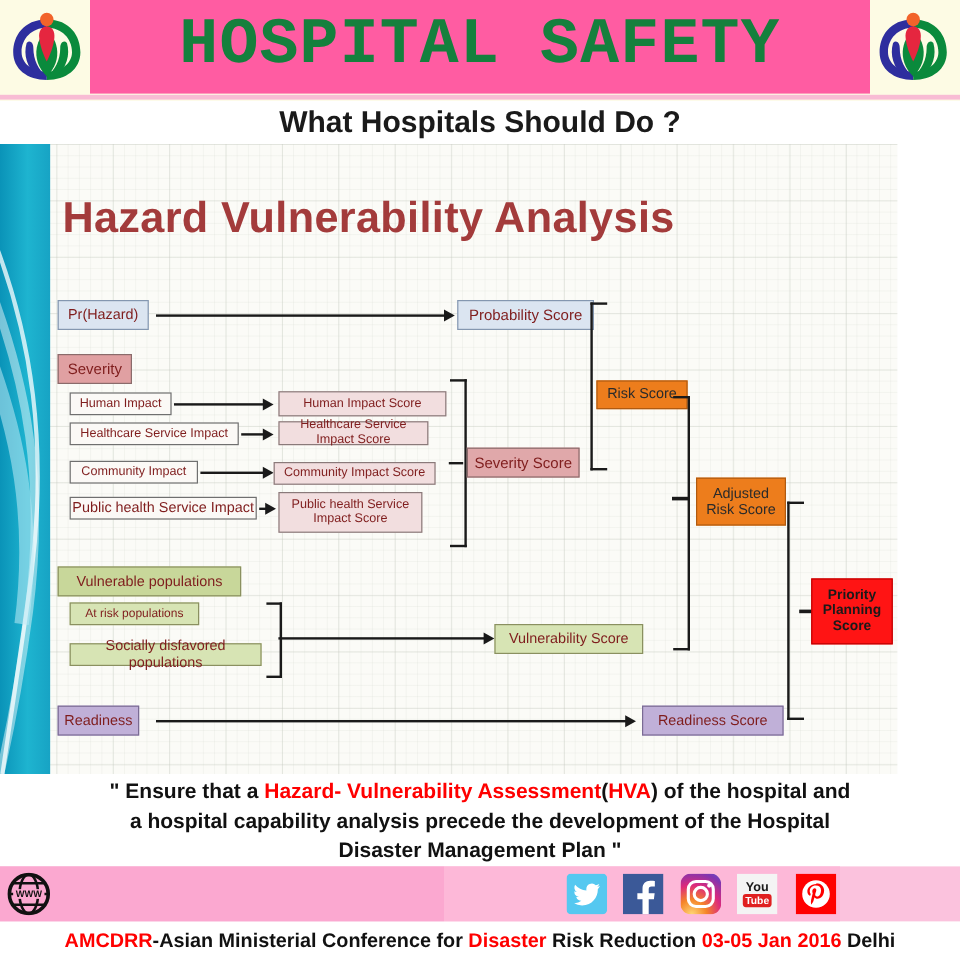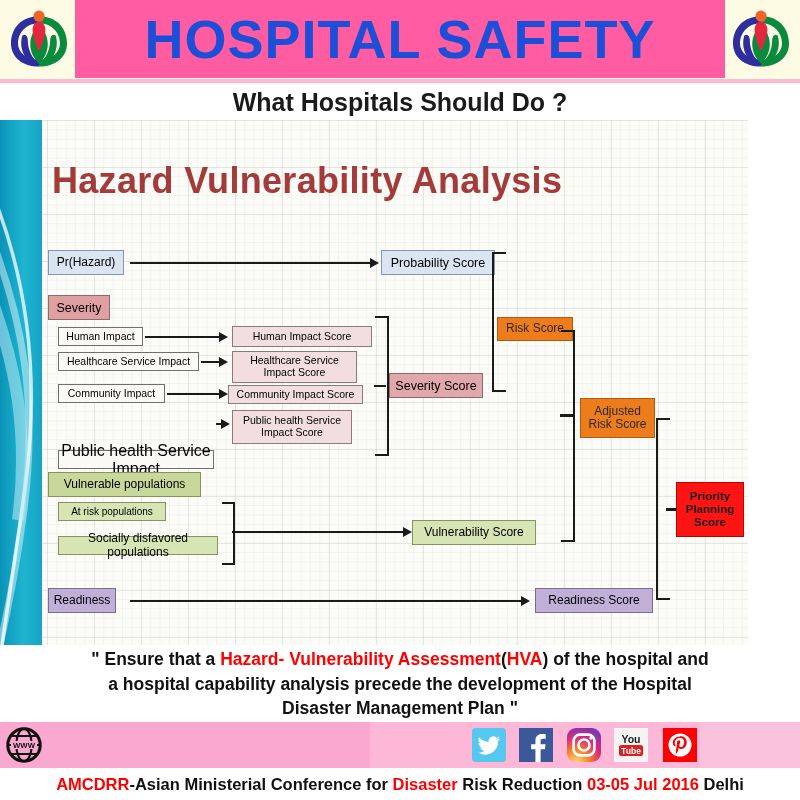--- a/index.html
+++ b/index.html
@@ -6,22 +6,22 @@
   html,body{margin:0;padding:0;background:#fff;}
   body{width:800px;height:800px;overflow:hidden;
        font-family:"Liberation Sans",sans-serif;}
   #poster{position:relative;width:800px;height:800px;background:#ffffff;}
 
   
   .hdr{position:absolute;left:0;top:0;width:800px;height:84px;background:#fdfbe4;}
   .hdr-pink{position:absolute;left:75px;top:0;width:650px;height:78px;background:#ff5ca2;}
   .hdr-title{position:absolute;left:75px;top:0;width:650px;height:78px;
     display:flex;align-items:center;justify-content:center;
-    font-size:54px;font-weight:bold;color:#1d4ed8;letter-spacing:1px;
-    font-family:Liberation Sans, sans-serif;line-height:1;}
+    font-size:54px;font-weight:bold;color:#15803d;letter-spacing:1px;
+    font-family:Liberation Mono, monospace;line-height:1;}
   .logo{position:absolute;top:4px;width:70px;height:72px;}
   .logo.left{left:4px;}
   .logo.right{right:4px;}
   .hdr-underline{position:absolute;left:0;top:79px;width:800px;height:4px;background:#f8bcd4;}
 
   .subtitle{position:absolute;left:0;top:84px;width:800px;height:36px;
     display:flex;align-items:center;justify-content:center;
     font-size:25px;font-weight:bold;color:#1a1a1a;}
 
   
@@ -38,21 +38,21 @@
   .slide-white-right{position:absolute;left:748px;top:0;width:52px;height:525px;background:#fff;}
   .side-band{position:absolute;left:0;top:0;width:42px;height:525px;}
 
   .hva-title{position:absolute;left:52px;top:40px;
     font-size:36px;font-weight:bold;color:#a33b3b;letter-spacing:.3px;
     font-family:"Liberation Sans",sans-serif;}
 
   
   .bx{position:absolute;box-sizing:border-box;border:1px solid #7b7b7b;
       display:flex;align-items:center;justify-content:center;text-align:center;
-      color:#000000;line-height:1.12;font-family:"Liberation Sans",sans-serif;}
+      color:#7f1d1d;line-height:1.12;font-family:"Liberation Sans",sans-serif;}
   .bx.blue{background:#dbe5f1;border-color:#8497b0;}
   .bx.rose-d{background:#e0a0a2;border-color:#8a6b6b;}
   .bx.rose-l{background:#f2dedf;border-color:#8a7a7a;}
   .bx.rose-m{background:#e0a8aa;border-color:#8a6b6b;}
   .bx.plain{background:#fbf9f6;border-color:#6f6f6f;}
   .bx.green-d{background:#c8d79a;border-color:#8a9060;}
   .bx.green-l{background:#d7e4b4;border-color:#8a9060;}
   .bx.purple{background:#c0b0d8;border-color:#7a6b94;}
   .bx.orange{background:#ed7d1c;border-color:#b05a10;color:#2b2b2b;}
   .bx.red{background:#ff1414;border-color:#c00000;color:#1a1a1a;font-weight:bold;}
@@ -162,40 +162,40 @@
 
     <div class="bx plain" style="left:58px;top:207px;width:85px;height:19px;font-size:10.5px;">
       <span>Human Impact</span>
     </div>
     <div class="bx plain" style="left:58px;top:232px;width:141px;height:19px;font-size:10.5px;">
       <span>Healthcare Service Impact</span>
     </div>
     <div class="bx plain" style="left:58px;top:264px;width:107px;height:19px;font-size:10.5px;">
       <span>Community Impact</span>
     </div>
-    <div class="bx plain" style="left:58px;top:294px;width:156px;height:19px;font-size:16px;margin-top:36px;">
+    <div class="bx plain" style="left:58px;top:294px;width:156px;height:19px;font-size:12px;">
       <span>Public health Service Impact</span>
     </div>
 
     <div class="ln" style="left:145px;top:215.5px;width:76px;height:2.2px;"></div>
     <div class="arrow" style="left:219px;top:211.5px;"></div>
 
     <div class="ln" style="left:201px;top:240.5px;width:20px;height:2.2px;"></div>
     <div class="arrow" style="left:219px;top:236.5px;"></div>
 
     <div class="ln" style="left:167px;top:272.5px;width:54px;height:2.2px;"></div>
     <div class="arrow" style="left:219px;top:268.5px;"></div>
 
     <div class="ln" style="left:216px;top:302.5px;width:8px;height:2.2px;"></div>
     <div class="arrow" style="left:221px;top:298.5px;"></div>
 
     <div class="bx rose-l" style="left:232px;top:206px;width:140px;height:21px;font-size:10.5px;">
       <span>Human Impact Score</span>
     </div>
-    <div class="bx rose-l" style="left:232px;top:231px;width:125px;height:32px;font-size:10.5px;flex-direction:column;">
+    <div class="bx rose-l" style="left:232px;top:231px;width:125px;height:20px;font-size:10.5px;flex-direction:column;">
       <span>Healthcare Service</span>
       <span>Impact Score</span>
     </div>
     <div class="bx rose-l" style="left:228px;top:265px;width:135px;height:19px;font-size:10.5px;">
       <span>Community Impact  Score</span>
     </div>
     <div class="bx rose-l" style="left:232px;top:290px;width:120px;height:34px;font-size:10.5px;flex-direction:column;">
       <span>Public health Service</span>
       <span>Impact Score</span>
     </div>
@@ -320,17 +320,17 @@
       <svg viewBox="0 0 34 34" width="34" height="34">
         <rect width="34" height="34" fill="#ff0000"></rect>
         <circle cx="17" cy="17" r="11.5" fill="#fff"></circle>
         <path d="M17.4 8.6c-5 0-7.6 3.3-7.6 6.1 0 1.65.66 3.1 2.07 3.66.23.1.44 0 .5-.25l.2-.8c.07-.25.04-.34-.14-.56-.4-.47-.66-1.1-.66-1.96 0-2.53 1.96-4.8 5.1-4.8 2.78 0 4.3 1.64 4.3 3.83 0 2.88-1.3 5.3-3.22 5.3-1.06 0-1.85-.85-1.6-1.9.3-1.26.9-2.62.9-3.53 0-.82-.45-1.5-1.37-1.5-1.08 0-1.96 1.1-1.96 2.58 0 .95.33 1.6.33 1.6l-1.3 5.46c-.38 1.6-.06 3.58-.03 3.78.02.12.17.15.24.06.1-.13 1.4-1.7 1.84-3.27.12-.44.72-2.76.72-2.76.36.67 1.4 1.25 2.5 1.25 3.3 0 5.55-2.97 5.55-6.95 0-3-2.58-5.83-6.5-5.83z" fill="#ff0000"></path>
       </svg>
     </div>
   </div>
 
   <div class="band">
     <div class="band-txt">
-      <span class="red">AMCDRR</span><span>-Asian Ministerial Conference for </span><span class="red">Disaster</span><span> Risk Reduction  </span><span class="red">03-05 Jul 2016</span><span> Delhi</span>
+      <span class="red">AMCDRR</span><span>-Asian Ministerial Conference for </span><span class="red">Disaster</span><span> Risk Reduction  </span><span class="red">03-05 Jan 2016</span><span> Delhi</span>
     </div>
   </div>
 
 </div>
 
 </body></html>

